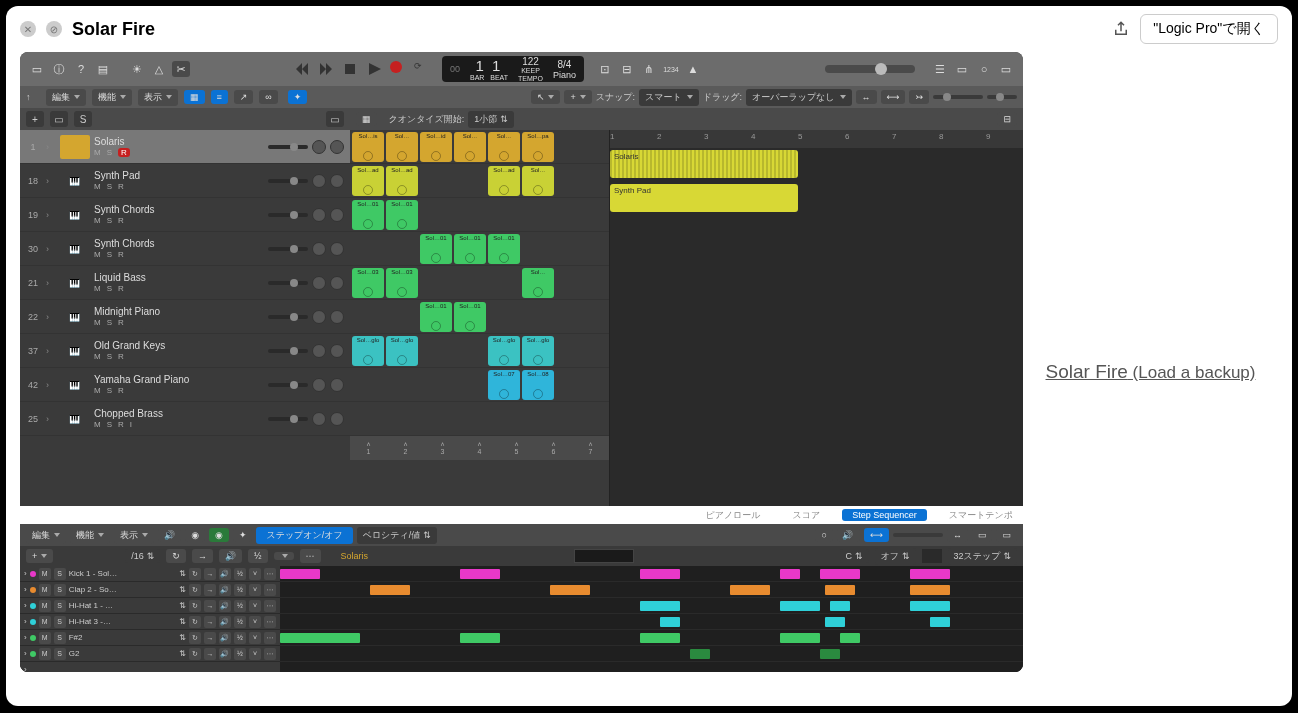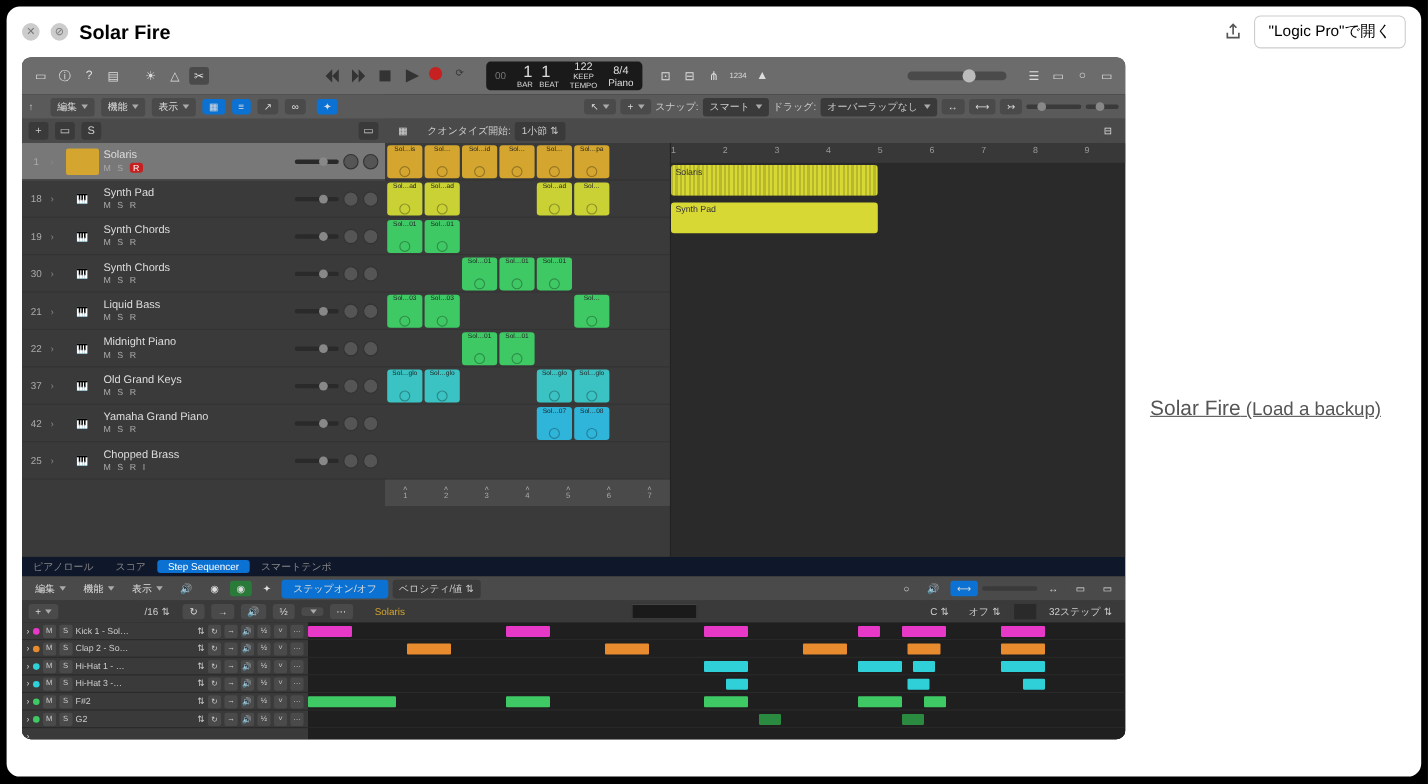--- a/index.html
+++ b/index.html
@@ -74,21 +74,21 @@
 
 
 .timeline { flex: 1; background: #2a2a2a; position: relative; }
 .ruler { height: 18px; background: #383838; display: flex; position: relative; }
 .ruler .tick { position: absolute; font-size: 8px; color: #999; top: 2px; }
 .region { position: absolute; height: 28px; border-radius: 3px; font-size: 8px; padding: 2px 4px; color: #333; }
 .region.yellow { background: #d8d835; }
 .region.yellowpat { background: #d8d835; background-image: repeating-linear-gradient(90deg, rgba(0,0,0,0.15) 0 2px, transparent 2px 4px); }
 
 
-.editor-tabs { background: #0f172a; height: 18px; display: flex; align-items: center; justify-content: flex-start; font-size: 9px; }
+.editor-tabs { background: #ffffff; height: 18px; display: flex; align-items: center; justify-content: flex-end; gap: 12px; font-size: 9px; }
 .editor-tabs .tab { padding: 1px 10px; border-radius: 3px; color: #888; }
 .editor-tabs .tab.active { background: #0b72d4; color: #fff; }
 .seq { background: #2a2a2a; height: 165px; display: flex; flex-direction: column; }
 .seq-toolbar { background: #4a4a4a; height: 22px; display: flex; align-items: center; padding: 0 6px; gap: 4px; }
 .seq-toolbar2 { background: #3a3a3a; height: 20px; display: flex; align-items: center; padding: 0 6px; gap: 6px; }
 .seq-body { flex: 1; display: flex; }
 .seq-rows { width: 260px; background: #3a3a3a; }
 .seq-row { height: 16px; display: flex; align-items: center; gap: 3px; padding: 0 4px; border-bottom: 1px solid #2a2a2a; font-size: 8px; }
 .seq-row .sq { width: 12px; height: 12px; background: #4a4a4a; border-radius: 2px; display: flex; align-items: center; justify-content: center; font-size: 7px; }
 .seq-grid { flex: 1; background: #1f1f1f; position: relative; }

